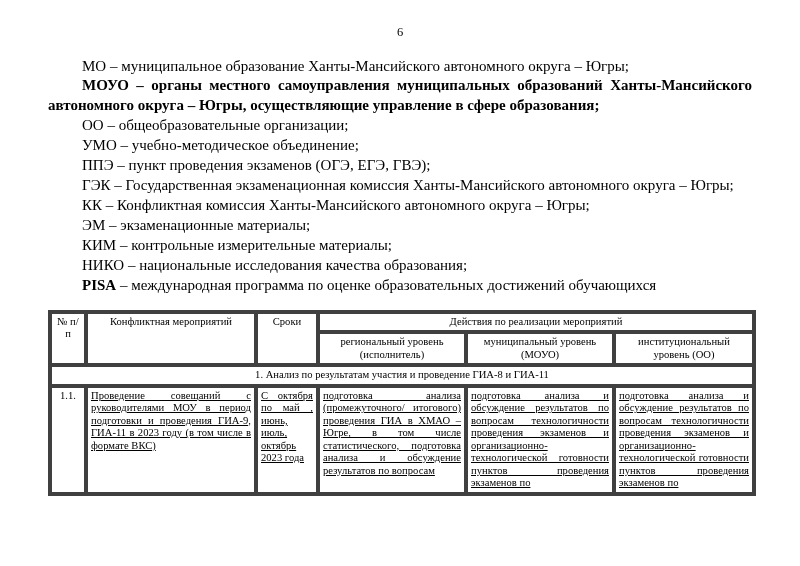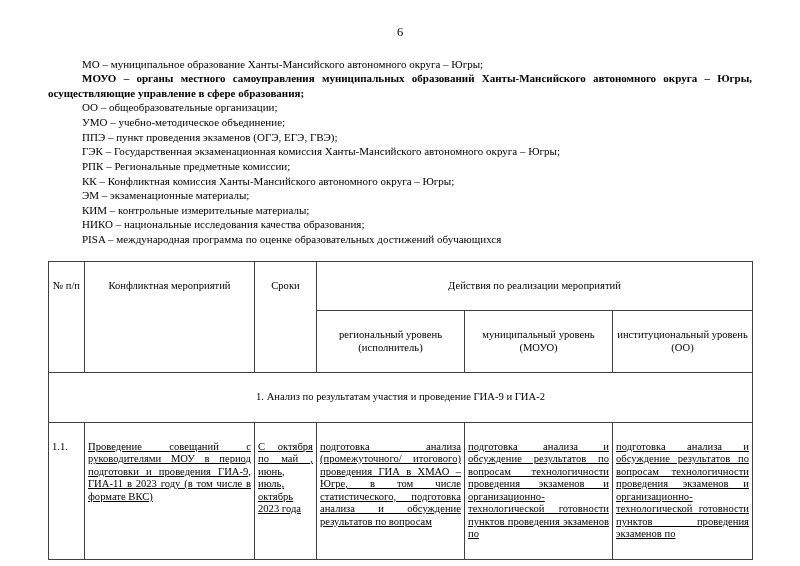--- a/index.html
+++ b/index.html
@@ -21,61 +21,61 @@
     box-sizing: border-box;
     padding: 26px 48px 0 48px;
   }
   .page-number {
     text-align: center;
     font-size: 12.5px;
     line-height: 1;
     margin-bottom: 18px;
   }
   .abbrev-list {
-    font-size: 11px;
+    font-size: 15px;
     line-height: 1.33;
     text-align: justify;
   }
   .abbrev-line {
     text-indent: 34px;
     margin: 0;
     padding: 0;
   }
   .abbrev-line.justified {
     text-align: justify;
     text-align-last: justify;
     font-weight: bold;
   }
   .abbrev-line.last-of-par {
     text-align-last: left;
   }
-  b.bold { font-weight: normal; }
+  b.bold { font-weight: bold; }
 
   table.main-table {
     width: 100%;
     border-collapse: collapse;
     margin-top: 14px;
     font-size: 10.6px;
     line-height: 1.18;
     table-layout: fixed;
   }
   table.main-table td, table.main-table th {
-    border: 1px solid #404040;
+    border: 4px solid #404040;
     vertical-align: top;
-    padding: 18px 3px;
+    padding: 2px 3px;
     font-weight: normal;
   }
   .c-num { width: 36px; }
   .c-dir { width: 170px; }
   .c-term { width: 62px; }
   .c-reg { width: 148px; }
   .c-mun { width: 148px; }
   .c-inst { width: 140px; }
 
-  .center { text-align: left; }
+  .center { text-align: center; }
   .justify { text-align: justify; text-decoration: underline; }
   .head-cell {
     text-align: center;
     vertical-align: middle;
     padding: 5px 3px;
   }
   .section-row td {
     text-align: center;
     font-weight: bold;
     padding: 3px;
@@ -89,21 +89,20 @@
 
   <div class="page-number">6</div>
 
   <div class="abbrev-list">
     <p class="abbrev-line">МО – муниципальное образование Ханты-Мансийского автономного округа – Югры;</p>
     <p class="abbrev-line justified last-of-par">МОУО – органы местного самоуправления муниципальных образований Ханты-Мансийского автономного округа – Югры, осуществляющие управление в сфере образования;</p>
     <p class="abbrev-line">ОО – общеобразовательные организации;</p>
     <p class="abbrev-line">УМО – учебно-методическое объединение;</p>
     <p class="abbrev-line">ППЭ – пункт проведения экзаменов (ОГЭ, ЕГЭ, ГВЭ);</p>
     <p class="abbrev-line">ГЭК – Государственная экзаменационная комиссия Ханты-Мансийского автономного округа – Югры;</p>
-    <p class="abbrev-line">РПК – Региональные предметные комиссии;</p>
     <p class="abbrev-line">КК – Конфликтная комиссия Ханты-Мансийского автономного округа – Югры;</p>
     <p class="abbrev-line">ЭМ – экзаменационные материалы;</p>
     <p class="abbrev-line">КИМ – контрольные измерительные материалы;</p>
     <p class="abbrev-line">НИКО – национальные исследования качества образования;</p>
     <p class="abbrev-line"><b class="bold">PISA</b><span> – международная программа по оценке образовательных достижений обучающихся</span></p>
   </div>
 
   <table class="main-table">
     <colgroup>
       <col class="c-num">
@@ -121,21 +120,21 @@
         <td class="head-cell" colspan="3">Действия по реализации мероприятий</td>
       </tr>
       <tr>
         <td class="head-cell">региональный уровень (исполнитель)</td>
         <td class="head-cell">муниципальный уровень (МОУО)</td>
         <td class="head-cell">институциональный уровень (ОО)</td>
       </tr>
     </thead>
     <tbody>
       <tr class="section-row">
-        <td colspan="6">1.  Анализ по результатам участия и проведение ГИА-9 и ГИА-2</td>
+        <td colspan="6">1.  Анализ по результатам участия и проведение ГИА-8 и ГИА-11</td>
       </tr>
       <tr>
         <td class="center cell-pad">1.1.</td>
         <td class="justify cell-pad">Проведение совещаний с руководителями МОУ в период подготовки и проведения ГИА-9, ГИА-11 в 2023 году (в том числе в формате ВКС)</td>
         <td class="justify cell-pad">С октября по май , июнь, июль, октябрь 2023 года</td>
         <td class="justify cell-pad">подготовка анализа (промежуточного/ итогового) проведения ГИА в ХМАО – Югре, в том числе статистического, подготовка анализа и обсуждение результатов по вопросам</td>
         <td class="justify cell-pad">подготовка анализа и обсуждение результатов по вопросам технологичности проведения экзаменов и организационно-технологической готовности пунктов проведения экзаменов по</td>
         <td class="justify cell-pad">подготовка анализа и обсуждение результатов по вопросам технологичности проведения экзаменов и организационно-технологической готовности пунктов проведения экзаменов по</td>
       </tr>
     </tbody>

